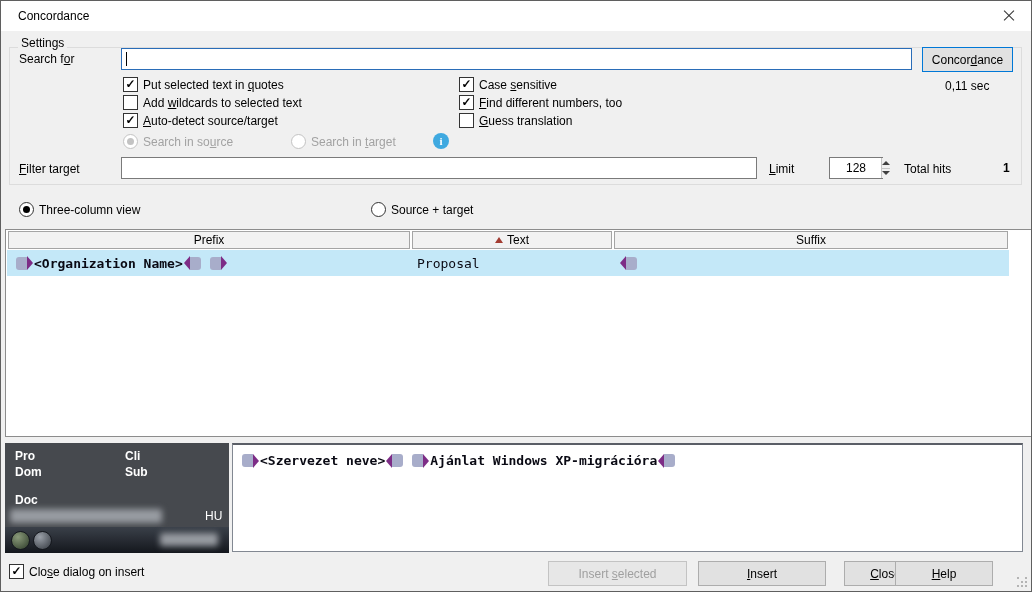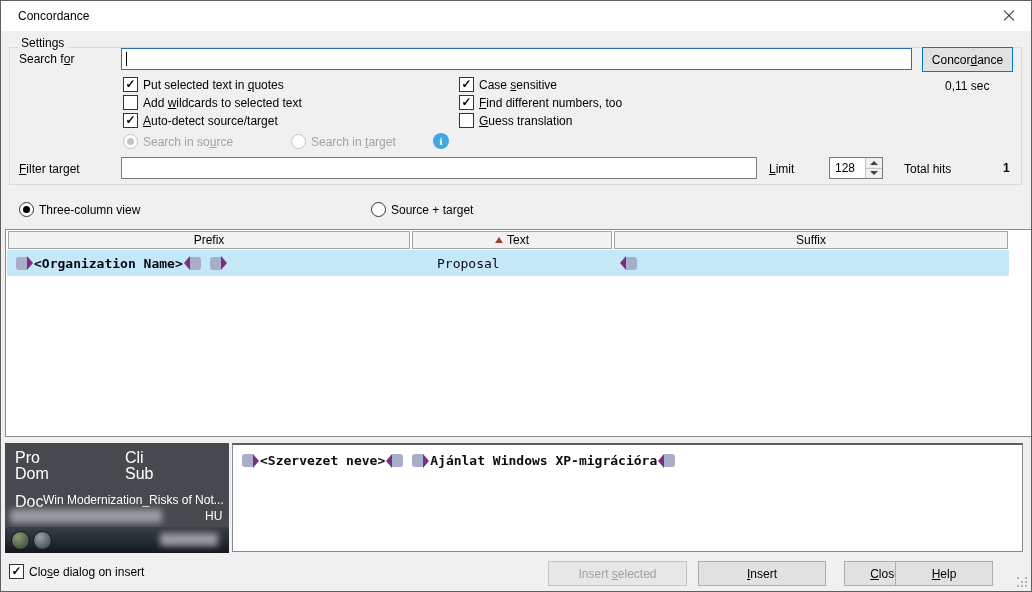--- a/index.html
+++ b/index.html
@@ -35,21 +35,21 @@
   .check-row,.radio-row{position:absolute;display:flex;align-items:center;height:15px;}
   .cb{width:13px;height:13px;background:#fff;border:1px solid #333;display:inline-flex;align-items:center;justify-content:center;margin-right:5px;flex:none;}
   .cb.on::after{content:"✓";font-size:12px;line-height:11px;color:#000;font-weight:bold;}
   .rb{width:13px;height:13px;border:1px solid #333;border-radius:50%;background:#fff;display:inline-flex;align-items:center;justify-content:center;margin-right:5px;flex:none;}
   .rb.on::after{content:"";width:7px;height:7px;border-radius:50%;background:#000;}
   .disabled-row .rb{border-color:#c3c3c3;}
   .disabled-row .rb.on::after{background:#c3c3c3;}
   .disabled-row .lbl{color:#a2a2a2;}
   
   .spinner{position:absolute;width:52px;height:20px;background:#fff;border:1px solid #7a7a7a;display:flex;}
-  .spin-val{flex:1;padding:3px 8px 0 5px;font-size:12px;}
+  .spin-val{flex:1;padding:3px 15px 0 5px;font-size:12px;margin-left:11px;}
   .spin-btns{width:16px;border-left:1px solid #c5c5c5;display:flex;flex-direction:column;}
   .spin-up,.spin-down{flex:1;display:flex;align-items:center;justify-content:center;background:#f0f0f0;}
   .spin-up{border-bottom:1px solid #c5c5c5;}
   .tri-up{width:0;height:0;border-left:4px solid transparent;border-right:4px solid transparent;border-bottom:4px solid #404040;}
   .tri-down{width:0;height:0;border-left:4px solid transparent;border-right:4px solid transparent;border-top:4px solid #404040;}
   
   .info-icon{position:absolute;width:16px;height:16px;border-radius:50%;background:#3fa9e0;display:flex;align-items:center;justify-content:center;}
   .info-icon::after{content:"i";color:#fff;font-weight:bold;font-size:11px;font-family:"Liberation Serif",serif;}
   
   .results{position:absolute;left:4px;top:228px;width:1022px;height:206px;background:#fff;border:1px solid #8c8c8c;padding-left:42px;}
@@ -71,21 +71,21 @@
   .mqtag.open .tip{border-left:6px solid #7d2c86;}
   .mqtag.close .tip{border-right:6px solid #7d2c86;}
   
   .vsb{position:absolute;right:1px;top:20px;width:17px;height:184px;background:#f0f0f0;}
   .sb-arrow{position:absolute;left:0;width:17px;height:17px;display:flex;align-items:center;justify-content:center;}
   .chev{width:7px;height:7px;border-left:2px solid #a9a9a9;border-top:2px solid #a9a9a9;}
   .chev.up{transform:rotate(45deg) translate(1px,1px);}
   .chev.down{transform:rotate(225deg) translate(1px,1px);}
   
   .meta-panel{position:absolute;left:4px;top:442px;width:224px;height:110px;background:#46494e;color:#fff;overflow:hidden;}
-  .meta-lbl{position:absolute;font-weight:normal;font-size:16px;}
+  .meta-lbl{position:absolute;font-weight:bold;font-size:12px;}
   .meta-val{position:absolute;font-size:12px;white-space:nowrap;}
   .blur-patch{position:absolute;background:#989ca2;filter:blur(3px);border-radius:2px;}
   .meta-strip{position:absolute;left:0;bottom:0;width:100%;height:26px;background:linear-gradient(#3a4049,#14171d);}
   .tm-icon{position:absolute;top:4px;width:17px;height:17px;border-radius:50%;border:1px solid #14171d;}
   .tm-icon.g1{left:6px;background:radial-gradient(circle at 35% 30%,#8a9a7a,#2c3a28);}
   .tm-icon.g2{left:28px;background:radial-gradient(circle at 35% 30%,#9aa0a8,#32373e);}
   .target-panel{position:absolute;left:231px;top:442px;width:791px;height:109px;background:#fff;border:1px solid #828892;border-top:2px solid #5a5e66;padding:8px 0 0 8px;box-sizing:border-box;}
   
   .grip{position:absolute;right:4px;bottom:4px;width:10px;height:10px;}
   .grip::after{content:"";position:absolute;left:0;top:0;width:2px;height:2px;background:#b4b4b4;
@@ -200,21 +200,21 @@
           <span class="mqtag close">
             <i class="tip"></i>
             <i class="tbody"></i>
           </span>
           <span class="seg-space"></span>
           <span class="mqtag open">
             <i class="tbody"></i>
             <i class="tip"></i>
           </span>
         </div>
-      <div class="cell mono" style="left:410px;width:194px;margin-left:20px;">Proposal</div>
+      <div class="cell mono" style="left:410px;width:194px;">Proposal</div>
       <div class="cell mono" style="left:612px;width:388px;">
           <span class="mqtag close">
             <i class="tip"></i>
             <i class="tbody"></i>
           </span>
         </div>
     </div>
 
     <div class="vsb">
       <div class="sb-arrow" style="top:0;">
@@ -225,21 +225,20 @@
         </div>
     </div>
   </div>
 
   <div class="meta-panel">
     <span class="meta-lbl" style="left:10px;top:6px;">Pro</span>
     <span class="meta-lbl" style="left:120px;top:6px;">Cli</span>
     <span class="meta-lbl" style="left:10px;top:22px;">Dom</span>
     <span class="meta-lbl" style="left:120px;top:22px;">Sub</span>
     <span class="meta-lbl" style="left:10px;top:50px;">Doc</span>
-    <span class="meta-val" style="left:38px;top:50px;max-width:180px;overflow:hidden;">Win Modernization_Risks of Not...</span>
     <span class="blur-patch" style="left:5px;top:66px;width:152px;height:14px;"></span>
     <span class="meta-val" style="left:200px;top:66px;">HU</span>
     <div class="meta-strip">
       <i class="tm-icon g1"></i>
       <i class="tm-icon g2"></i>
       <span class="blur-patch" style="left:155px;top:6px;width:58px;height:13px;"></span>
     </div>
   </div>
 
   <div class="target-panel mono">

